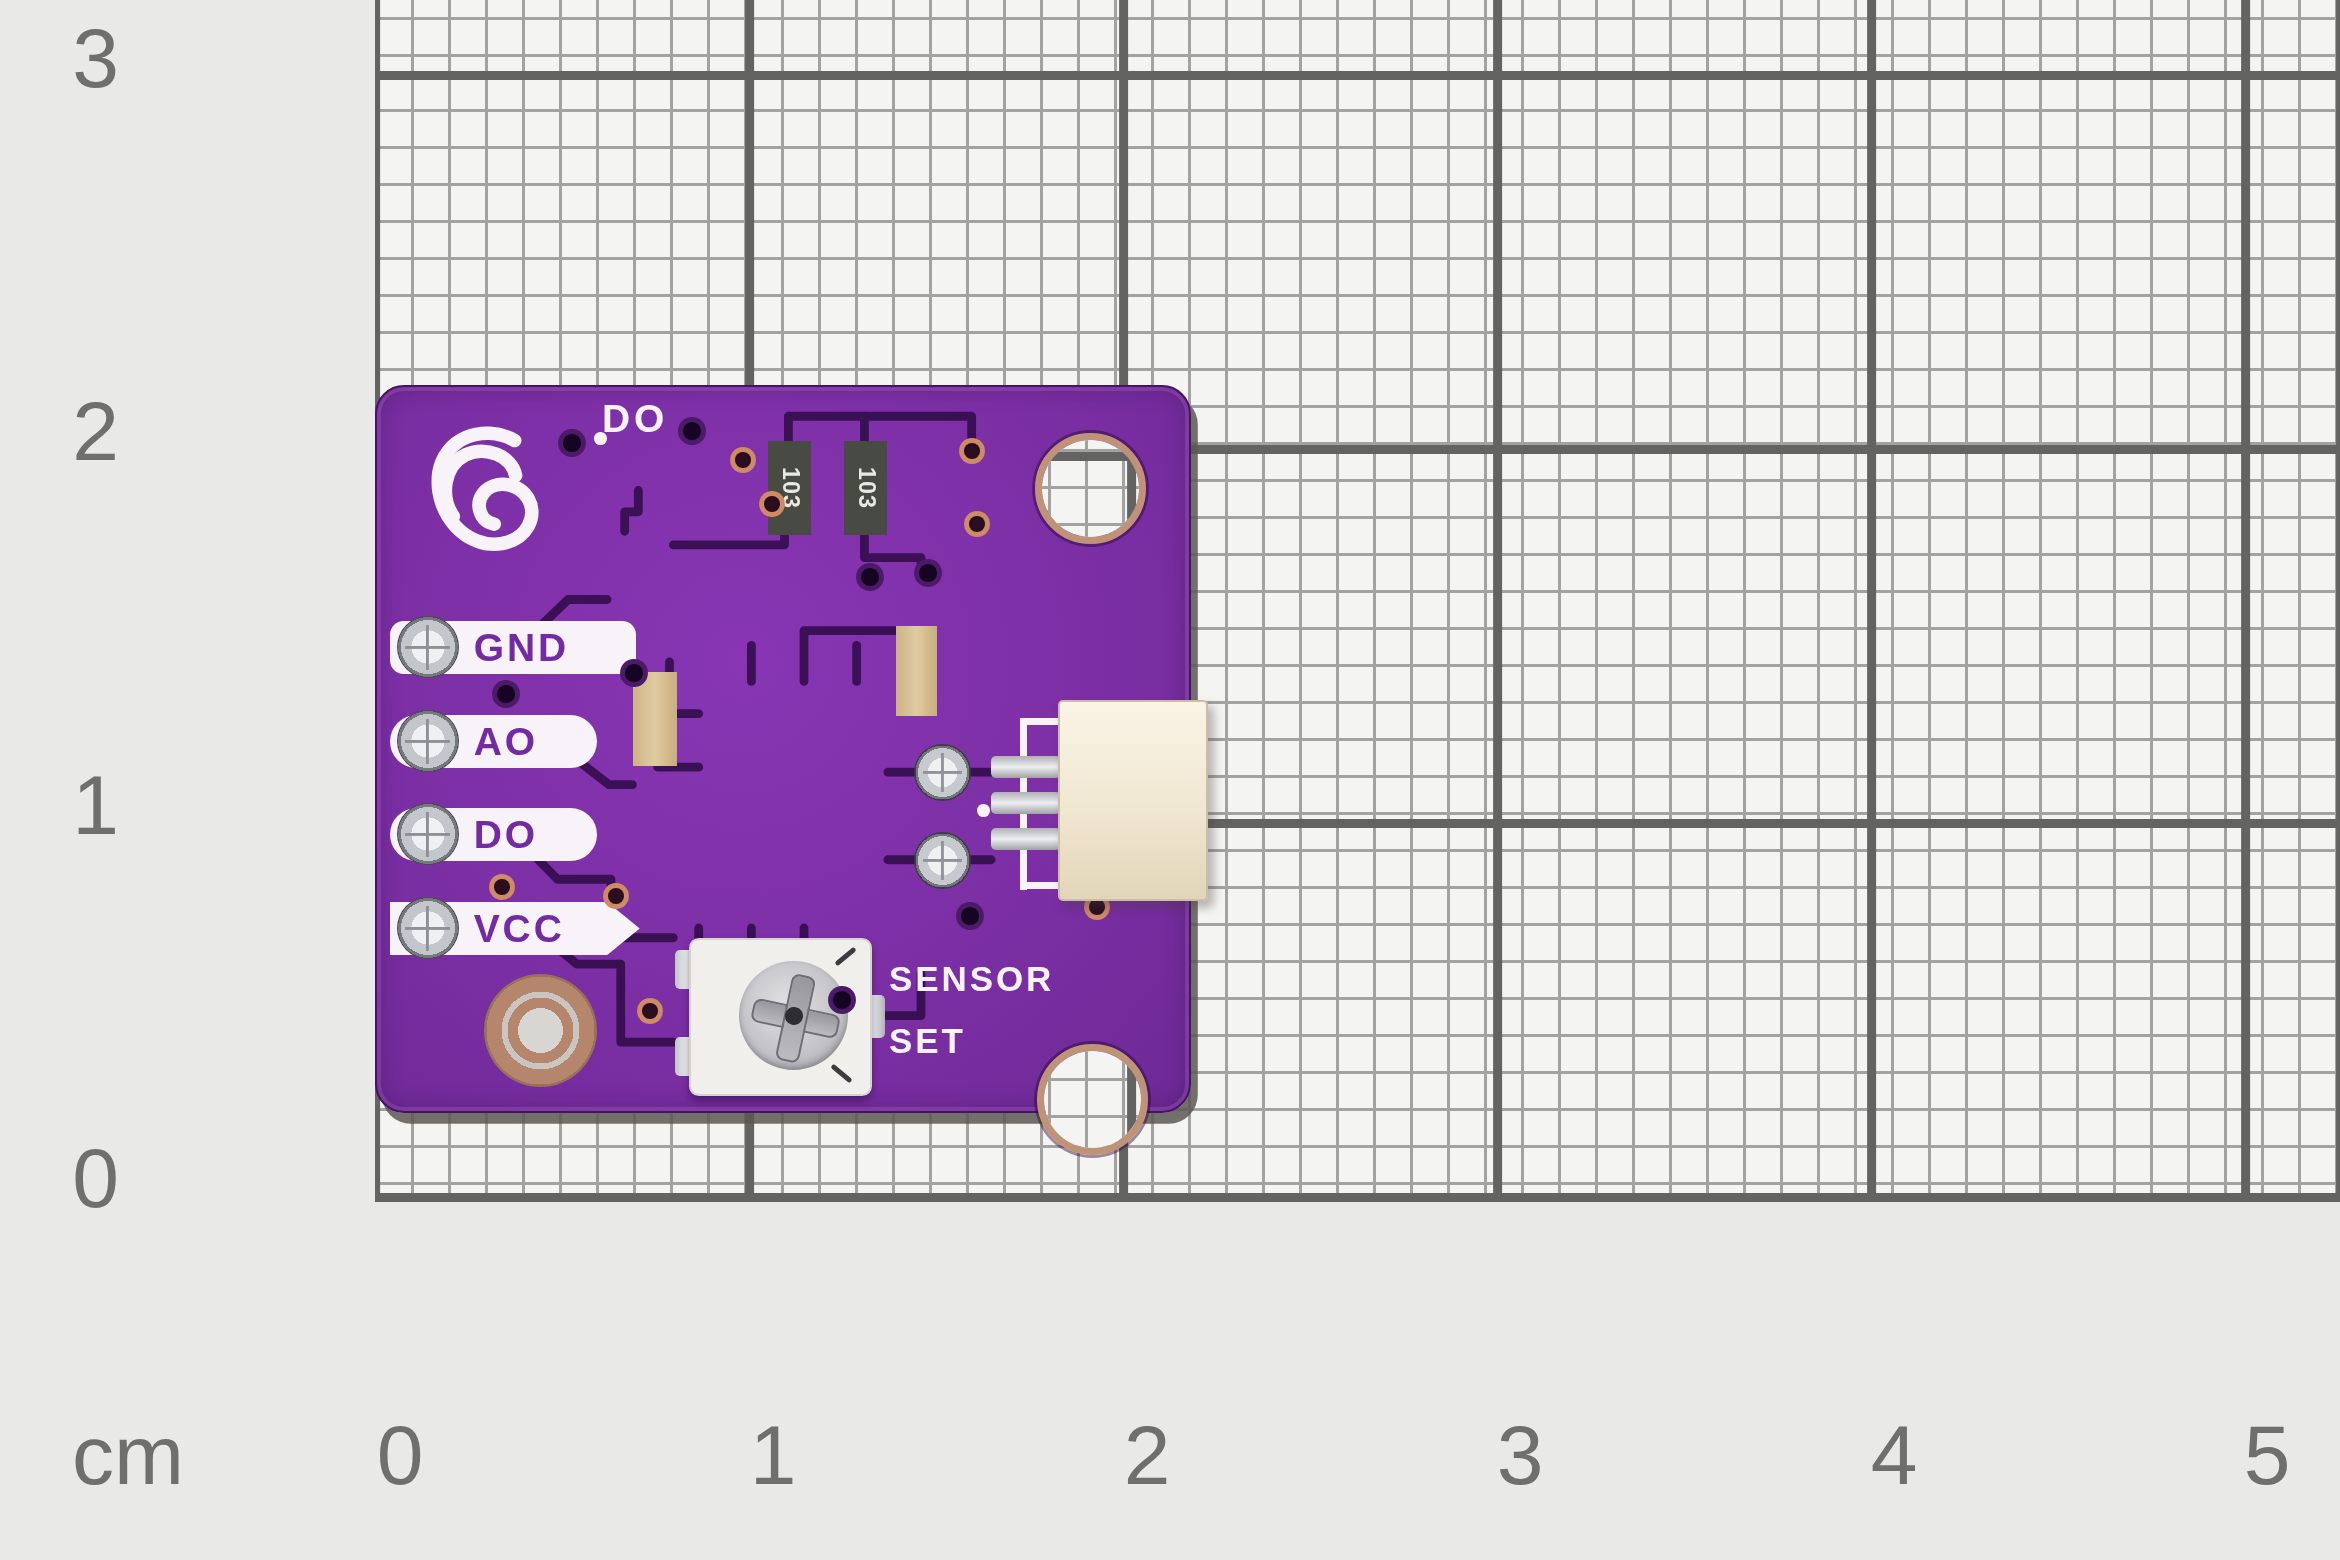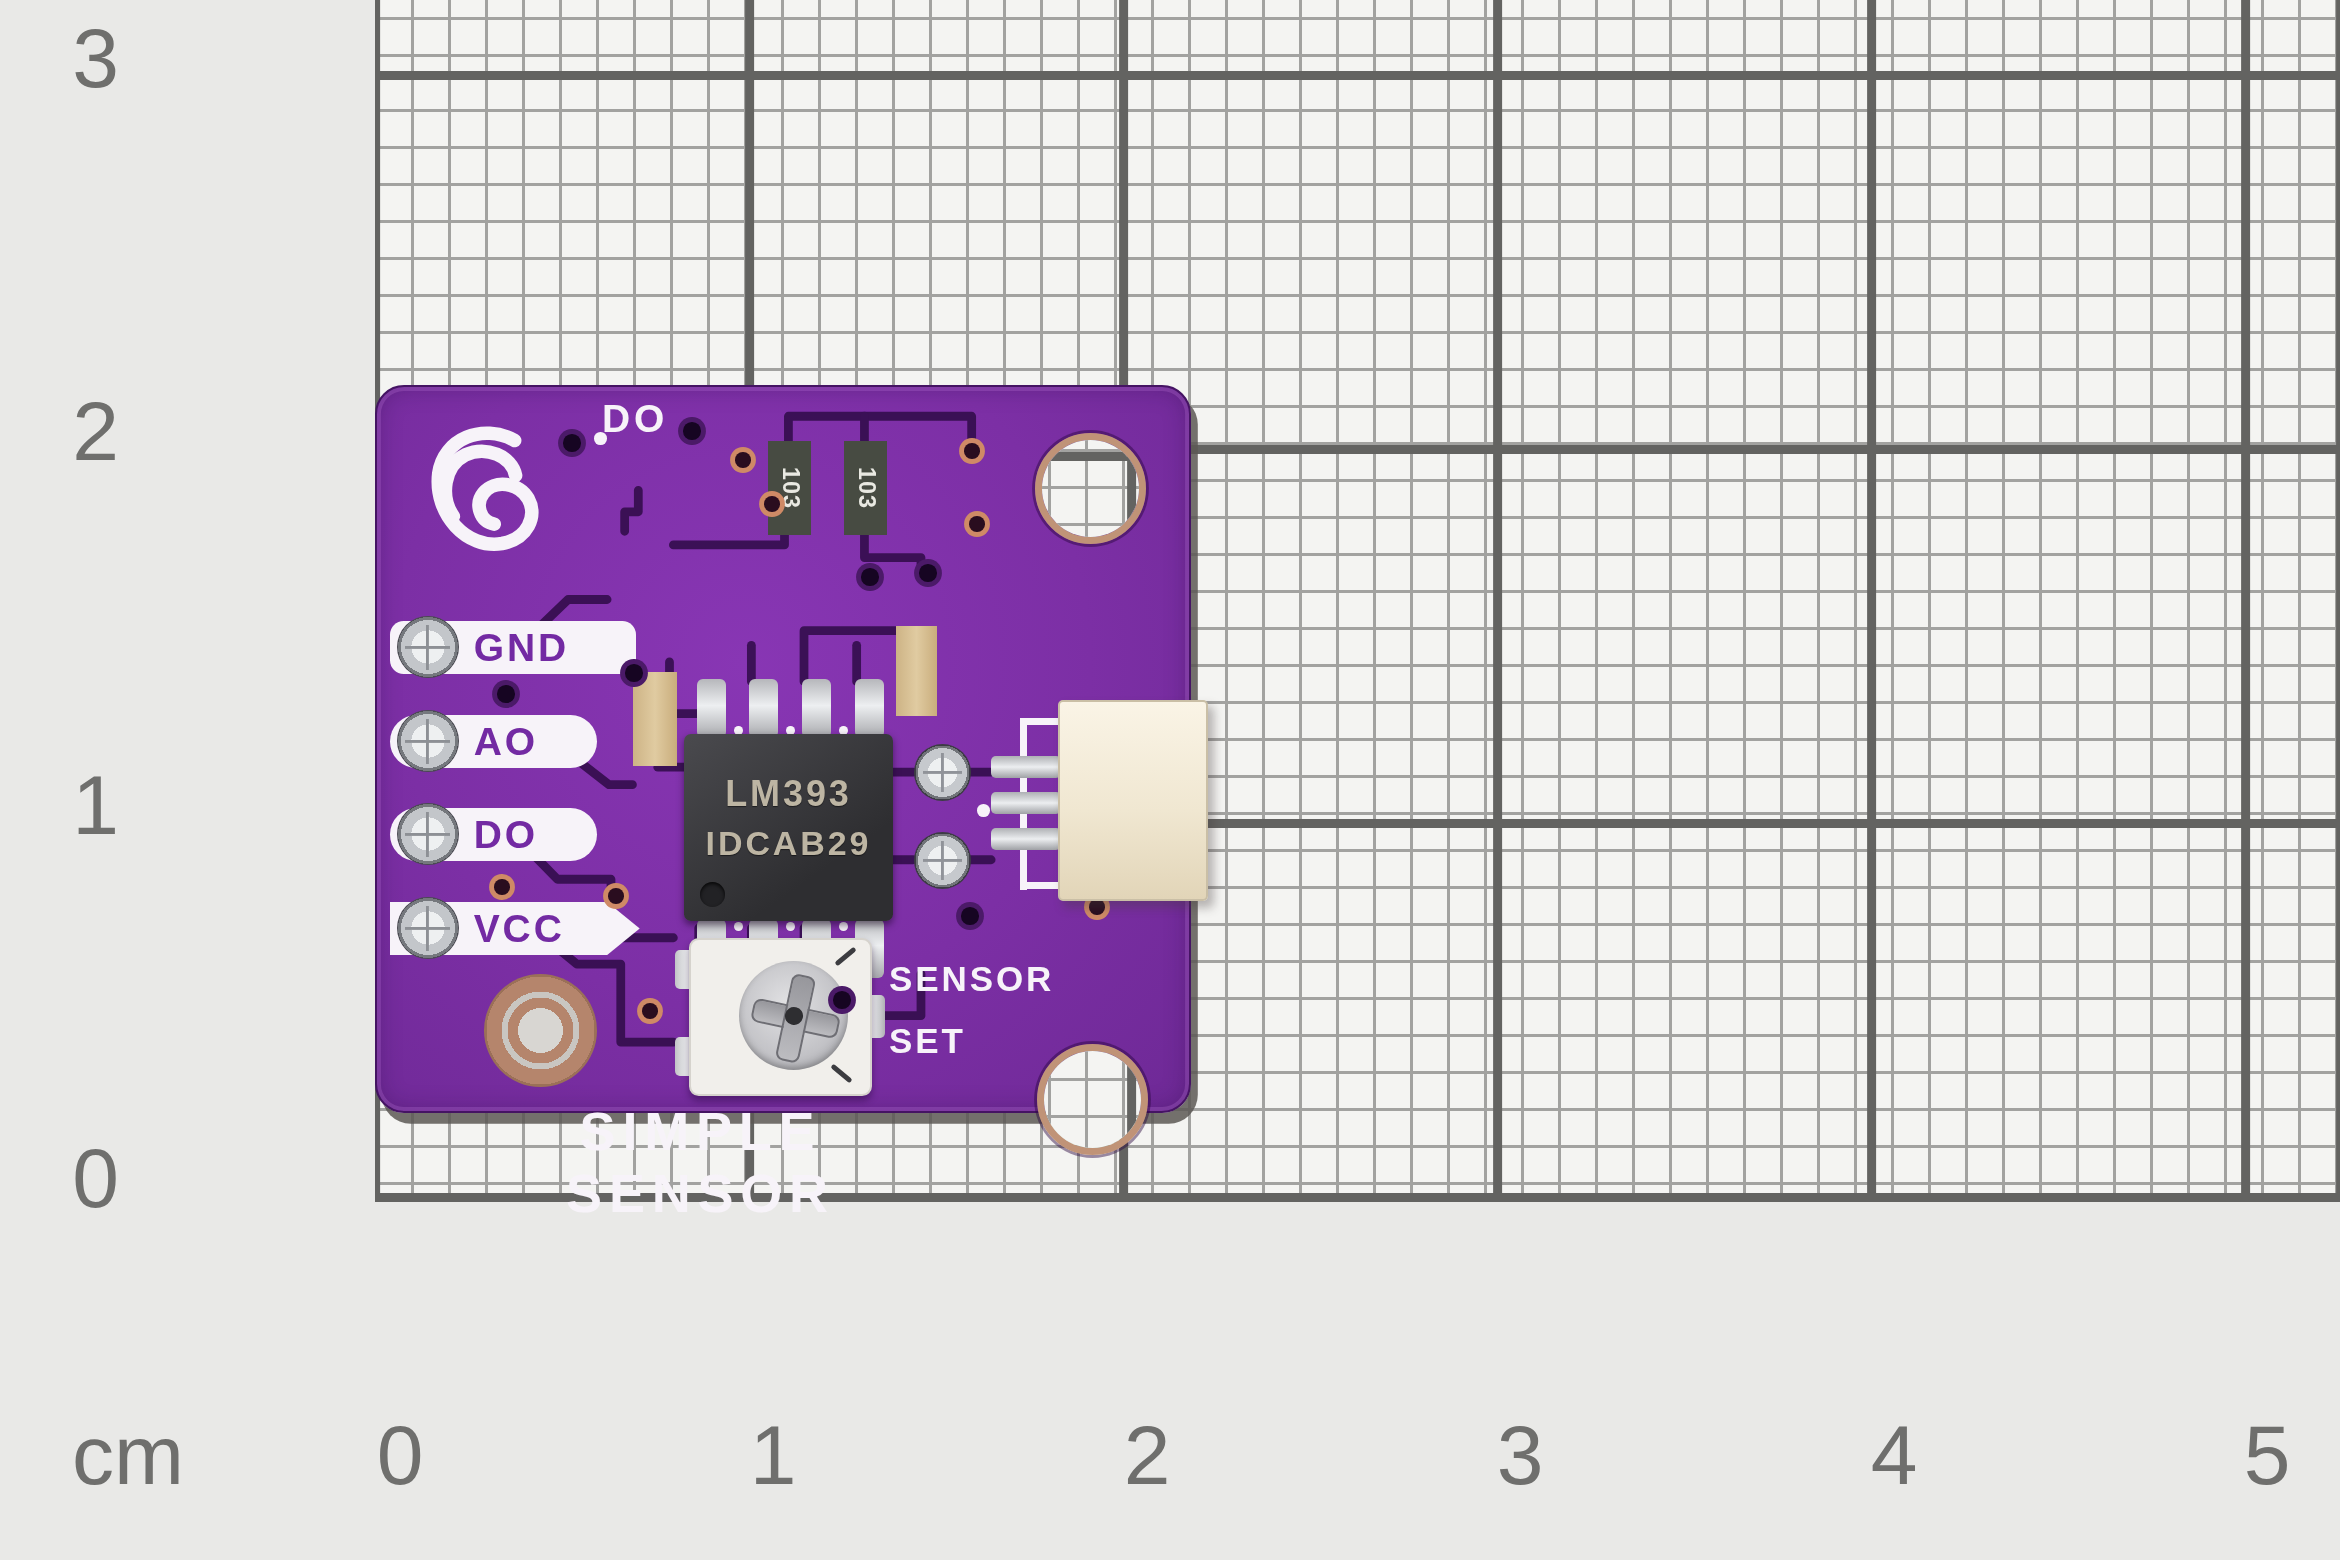--- a/index.html
+++ b/index.html
@@ -232,41 +232,20 @@
       <span class="ptxt">DO</span>
     </div>
     <div class="pill" style="left:12.7px;top:515px;width:250px;border-radius:0;clip-path:polygon(0 0,87% 0,100% 50%,87% 100%,0 100%)">
       <span class="ptxt">VCC</span>
     </div>
     <div class="pinhole" style="left:19.5px;top:229px"></div>
     <div class="pinhole" style="left:19.5px;top:323px"></div>
     <div class="pinhole" style="left:19.5px;top:416px"></div>
     <div class="pinhole" style="left:19.5px;top:510px"></div>
 
-    <div class="chipwrap">
-      <div class="cpin" style="left:12.7px;top:0"></div>
-      <div class="cpin" style="left:65px;top:0"></div>
-      <div class="cpin" style="left:118px;top:0"></div>
-      <div class="cpin" style="left:171px;top:0"></div>
-      <div class="cpin" style="left:12.7px;top:240px"></div>
-      <div class="cpin" style="left:65px;top:240px"></div>
-      <div class="cpin" style="left:118px;top:240px"></div>
-      <div class="cpin" style="left:171px;top:240px"></div>
-      <div class="wdot" style="left:50px;top:47px;width:8.8px;height:8.8px"></div>
-      <div class="wdot" style="left:102px;top:47px;width:8.8px;height:8.8px"></div>
-      <div class="wdot" style="left:155px;top:47px;width:8.8px;height:8.8px"></div>
-      <div class="wdot" style="left:50px;top:243px;width:8.8px;height:8.8px"></div>
-      <div class="wdot" style="left:102px;top:243px;width:8.8px;height:8.8px"></div>
-      <div class="wdot" style="left:155px;top:243px;width:8.8px;height:8.8px"></div>
-      <div class="chipbody">
-        <div class="chiptxt" style="top:39px;font-size:36px">LM393</div>
-        <div class="chiptxt" style="top:90px;font-size:34px">IDCAB29</div>
-        <div class="cdot"></div>
-      </div>
-    </div>
 
     <div class="bighole" style="left:537px;top:357px"></div>
     <div class="bighole" style="left:537px;top:445px"></div>
     <div class="wdot" style="left:600px;top:417px;width:12.7px;height:12.7px"></div>
 
     <div class="sline" style="left:643px;top:331px;width:6.8px;height:172px"></div>
     <div class="sline" style="left:643px;top:331px;width:103px;height:6.8px"></div>
     <div class="sline" style="left:643px;top:495px;width:103px;height:6.8px"></div>
 
     <div class="tpad" style="left:298px;top:563px;width:25px;height:39px"></div>
@@ -282,21 +261,20 @@
         <div class="kbar" style="left:32px;top:0;width:19.5px;height:84px"></div>
         <div class="kdot" style="left:33px;top:33px"></div>
       </div>
     </div>
 
     <div class="wtxt trig" style="left:512px;top:572px">SENSOR</div>
     <div class="wtxt trig" style="left:512px;top:634px">SET</div>
 
     <div class="bronze"></div>
 
-    <div class="wtxt title">SIMPLE SENSOR</div>
 
     <div class="via" style="left:306px;top:35px"></div>
     <div class="via" style="left:186px;top:47px"></div>
     <div class="via" style="left:542px;top:177px"></div>
     <div class="via" style="left:484px;top:181px"></div>
     <div class="via" style="left:248px;top:277px"></div>
     <div class="via" style="left:120px;top:298px"></div>
     <div class="via" style="left:584px;top:520px"></div>
     <div class="via" style="left:456px;top:604px"></div>
 

